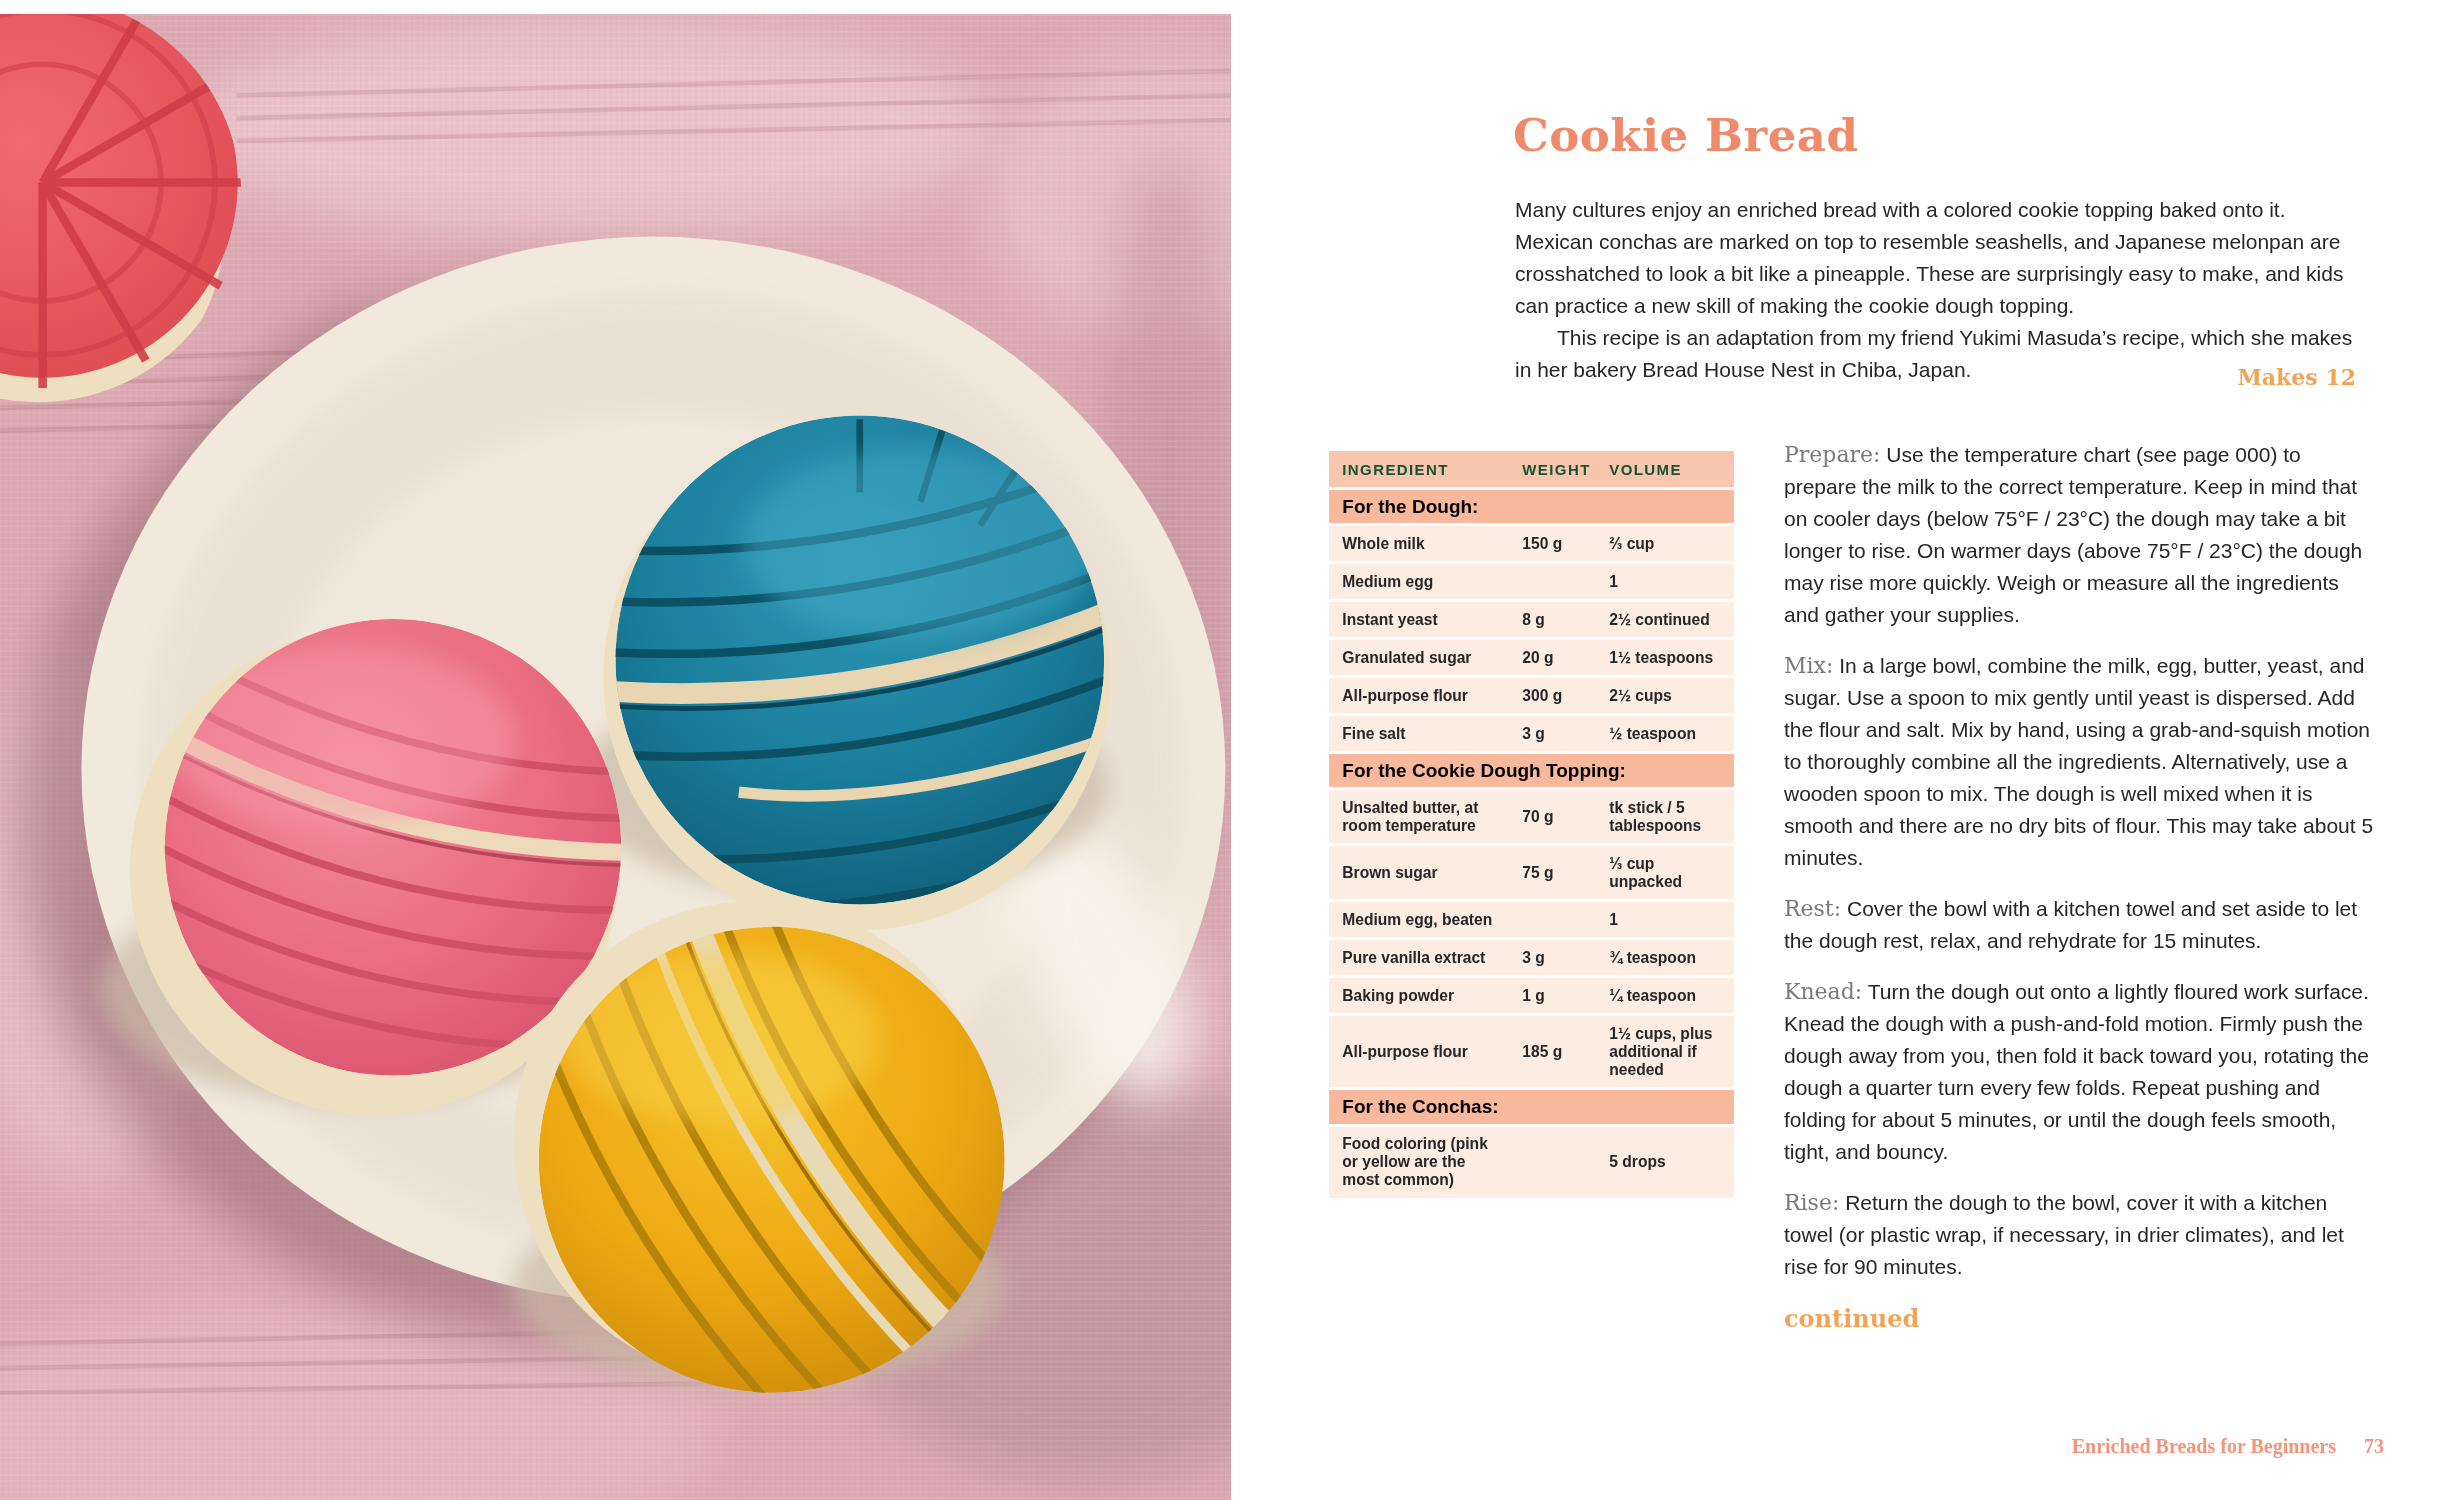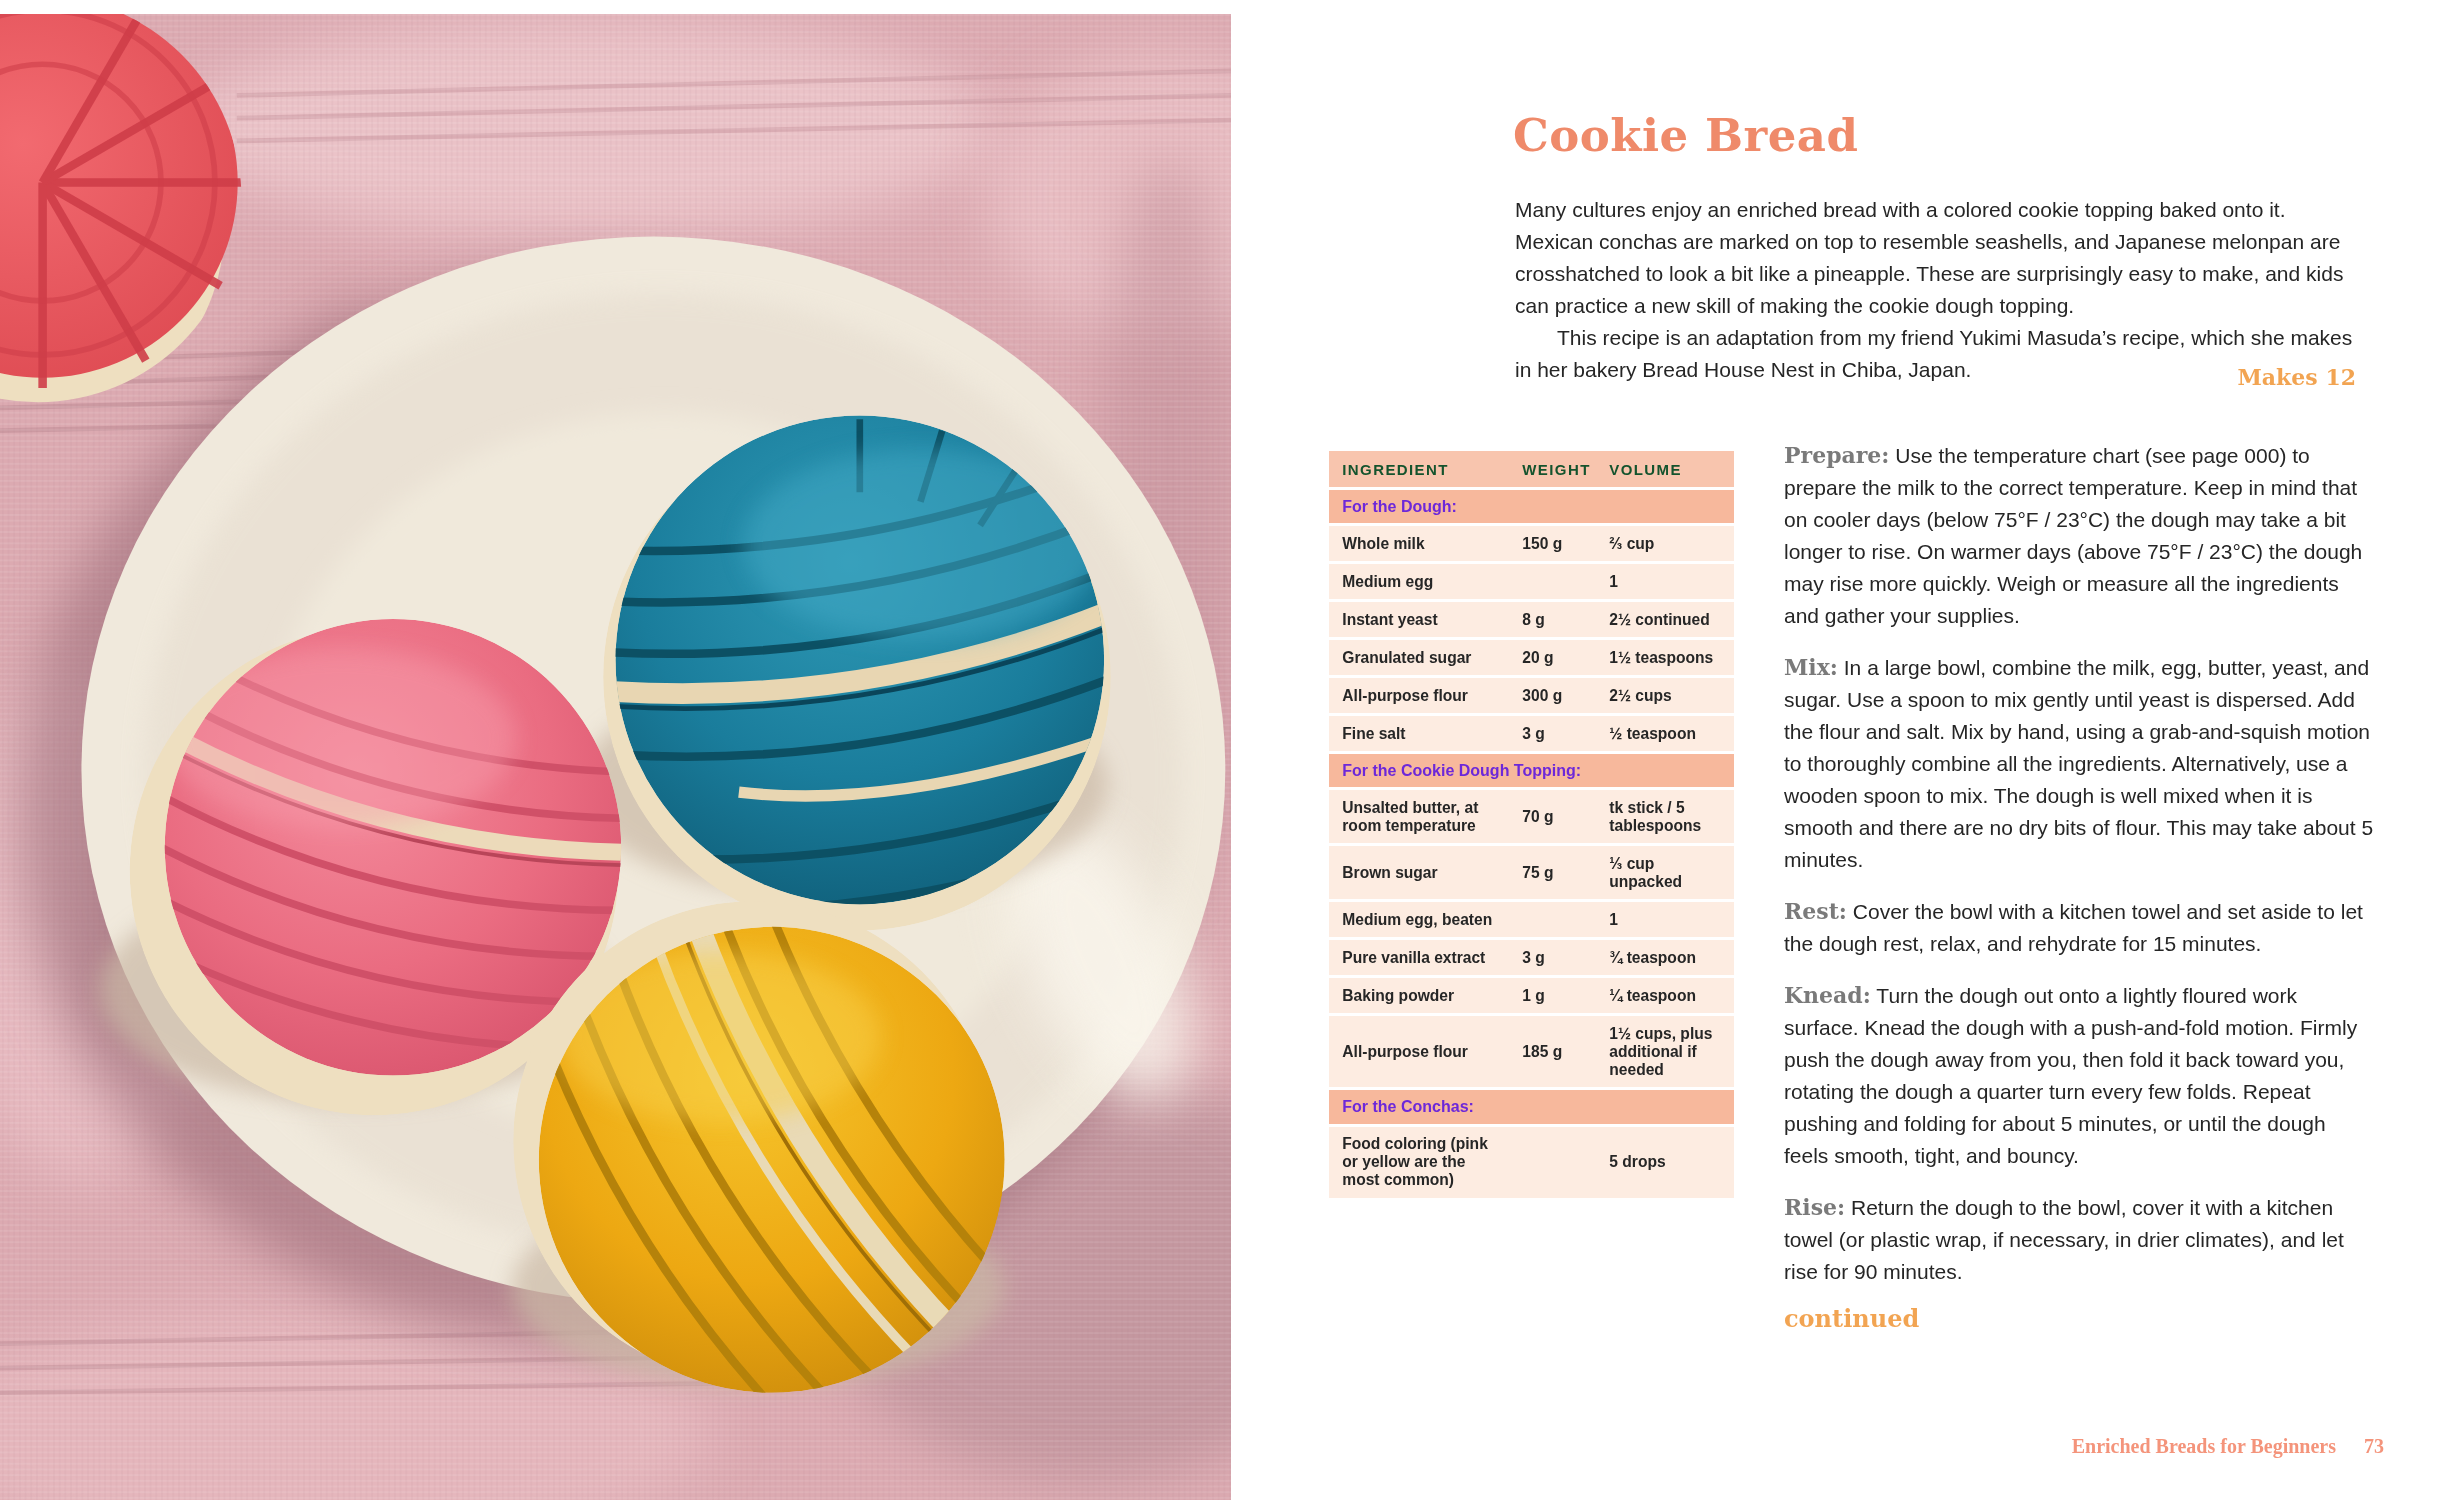--- a/index.html
+++ b/index.html
@@ -22,28 +22,28 @@
          font-size:22px;color:var(--makes,#f2a452);text-align:right;}
   
   .ingredients{position:absolute;left:98px;top:434px;width:405px;
                border-collapse:separate;border-spacing:0 3.8px;
                color:#262626;}
   .ingredients th{background:var(--table-header-bg,#f8c5ae);text-align:left;
                   font-size:15px;font-weight:bold;letter-spacing:1.4px;
                   padding:9.5px 3.8px 9.5px 13.3px;color:#14532d;}
   .ingredients td{background:var(--table-row-bg,#fdece1);font-size:15.6px;font-weight:bold;
                   line-height:18px;padding:8.5px 3.8px 8.5px 13.3px;vertical-align:middle;}
-  .ingredients td.section{background:var(--table-section-bg,#f7b89c);color:#6d28d9;
-                  font-size:16px;padding:7.6px 13.3px;}
+  .ingredients td.section{background:var(--table-section-bg,#f7b89c);color:#000000;
+                  font-size:19px;padding:7.6px 13.3px;}
   .col-ing{width:180px;} .col-wt{width:87px;} .col-vol{width:138px;}
   
   .steps{position:absolute;left:553px;top:425px;width:591px;
          font-size:21px;line-height:32px;color:var(--body-text,#262626);}
   .step{margin:0 0 19px 0;}
-  .step .lead{font-family:"DejaVu Serif","Liberation Serif",serif;font-weight:bold;
+  .step .lead{font-family:"DejaVu Serif","Liberation Serif",serif;font-weight:normal;
               font-size:22px;color:var(--lead-word,#7a7a7a);}
   .continued{position:absolute;left:553px;top:1290px;
              font-family:"DejaVu Serif","Liberation Serif",serif;font-weight:bold;
              font-size:24px;color:var(--makes,#f2a452);}
   .footer{position:absolute;top:1421px;right:78px;
           font-family:Liberation Serif, serif;font-weight:bold;
           font-size:20px;color:var(--footer,#f4947b);}
   .footer .pageno{margin-left:28px;}
 </style>
 </head>

